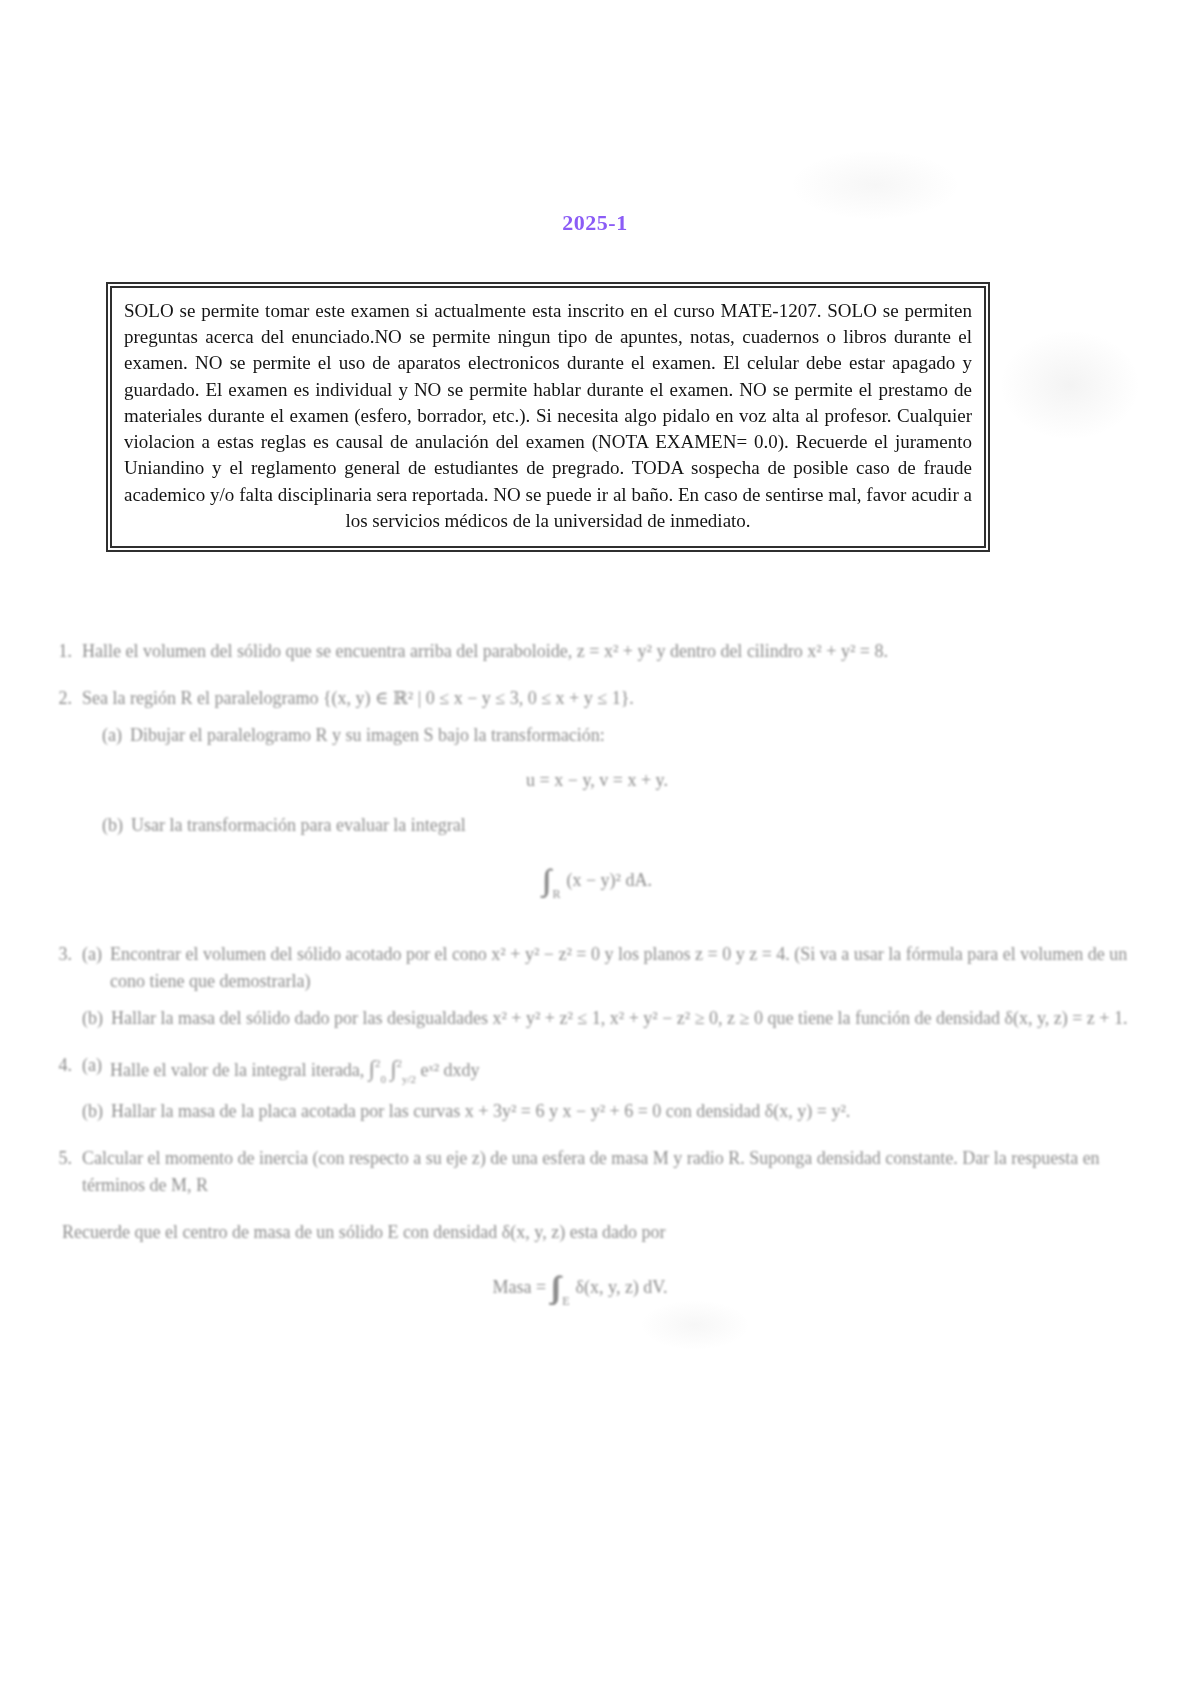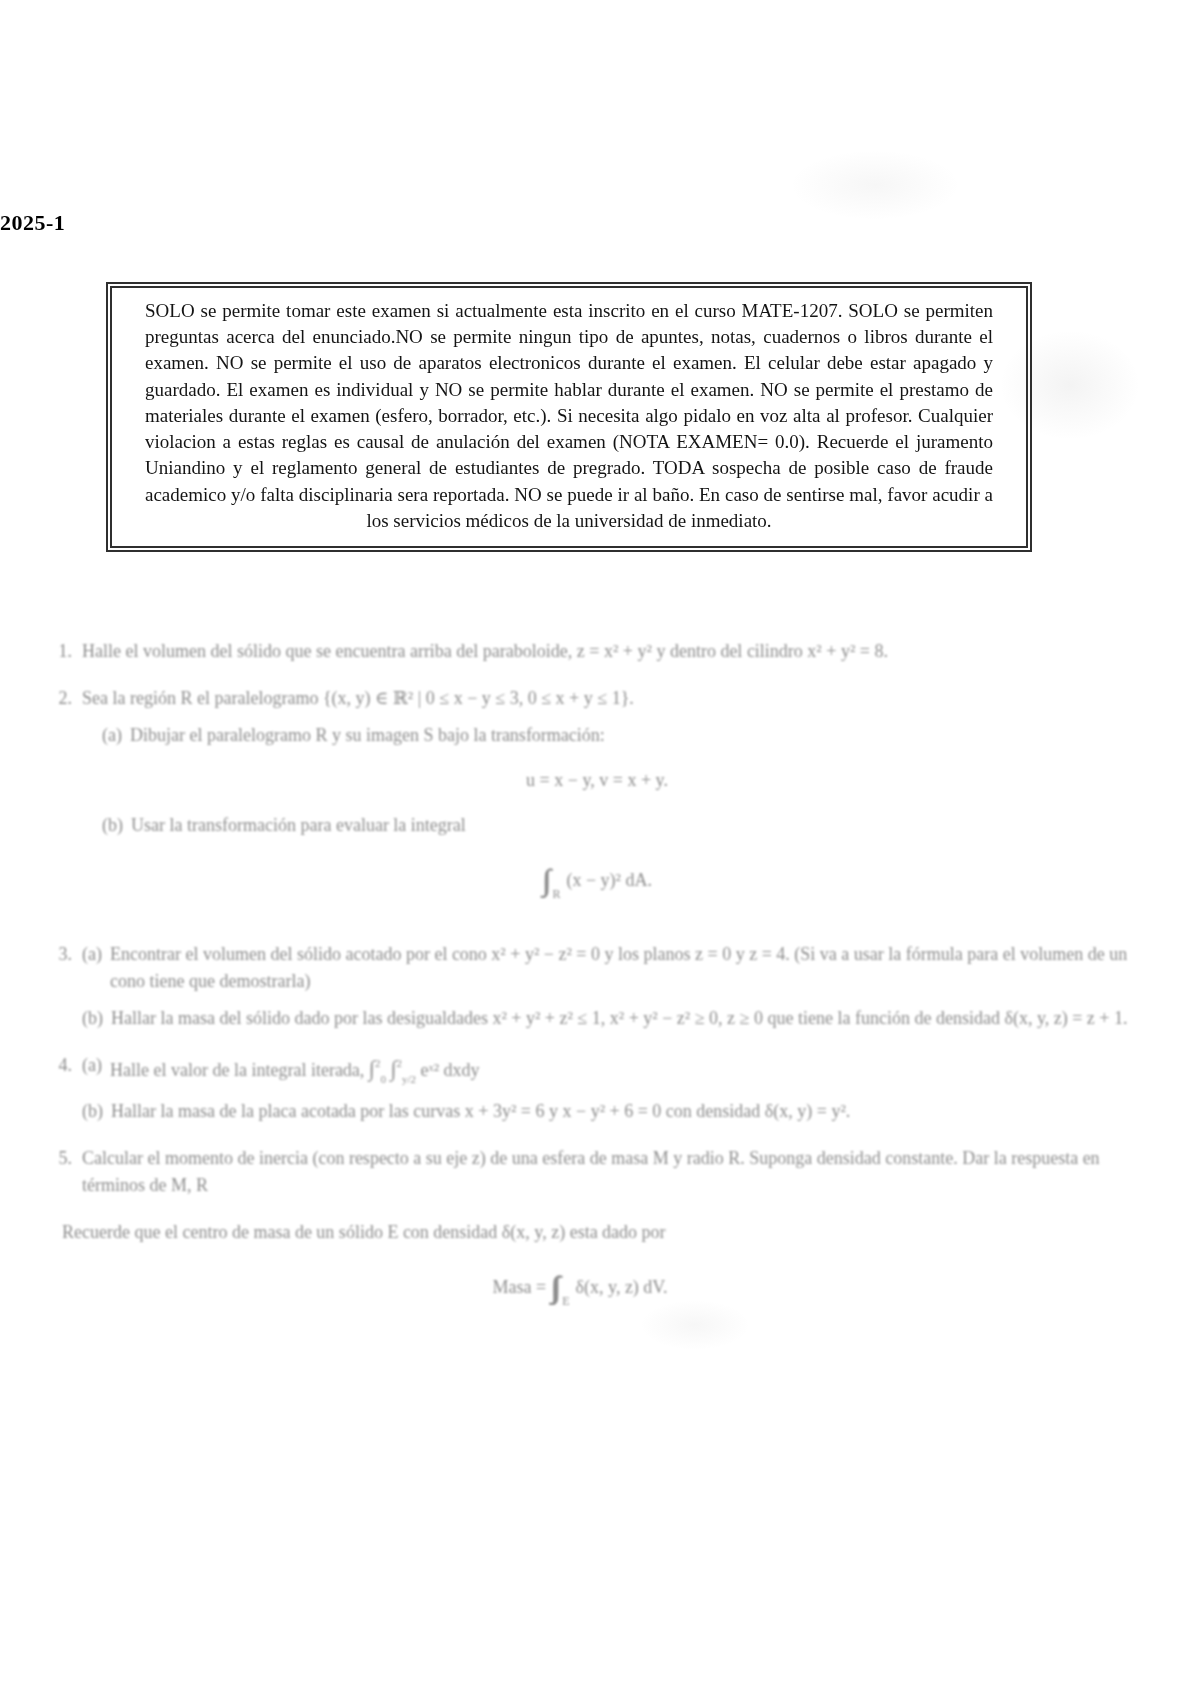--- a/index.html
+++ b/index.html
@@ -6,28 +6,28 @@
   body{
     width:1190px;height:1684px;
     background:#ffffff;
     font-family:"Liberation Serif","DejaVu Serif",serif;
     color:#1c1c1c;
     position:relative;
     overflow:hidden;
   }
   .term{
     position:absolute;top:210px;left:0;width:100%;
-    text-align:left;font-size:22px;font-weight:700;
-    letter-spacing:0.5px;color:#000000;
+    text-align:center;font-size:22px;font-weight:700;
+    letter-spacing:0.5px;color:#8b5cf6;
     filter:blur(0.4px);
   }
   .rules-box{
     position:absolute;left:106px;top:282px;width:848px;
     border:6px double #2f2f2f;
-    padding:10px 33px 12px;
+    padding:10px 12px 12px;
     font-size:19px;line-height:1.38;
     text-align:justify;text-align-last:center;
     color:#141414;
     filter:blur(0.45px);
   }
   .questions{
     position:absolute;left:48px;top:638px;width:1104px;
     font-size:18px;line-height:1.5;color:#8d8d8d;
     filter:blur(1.15px);
   }

